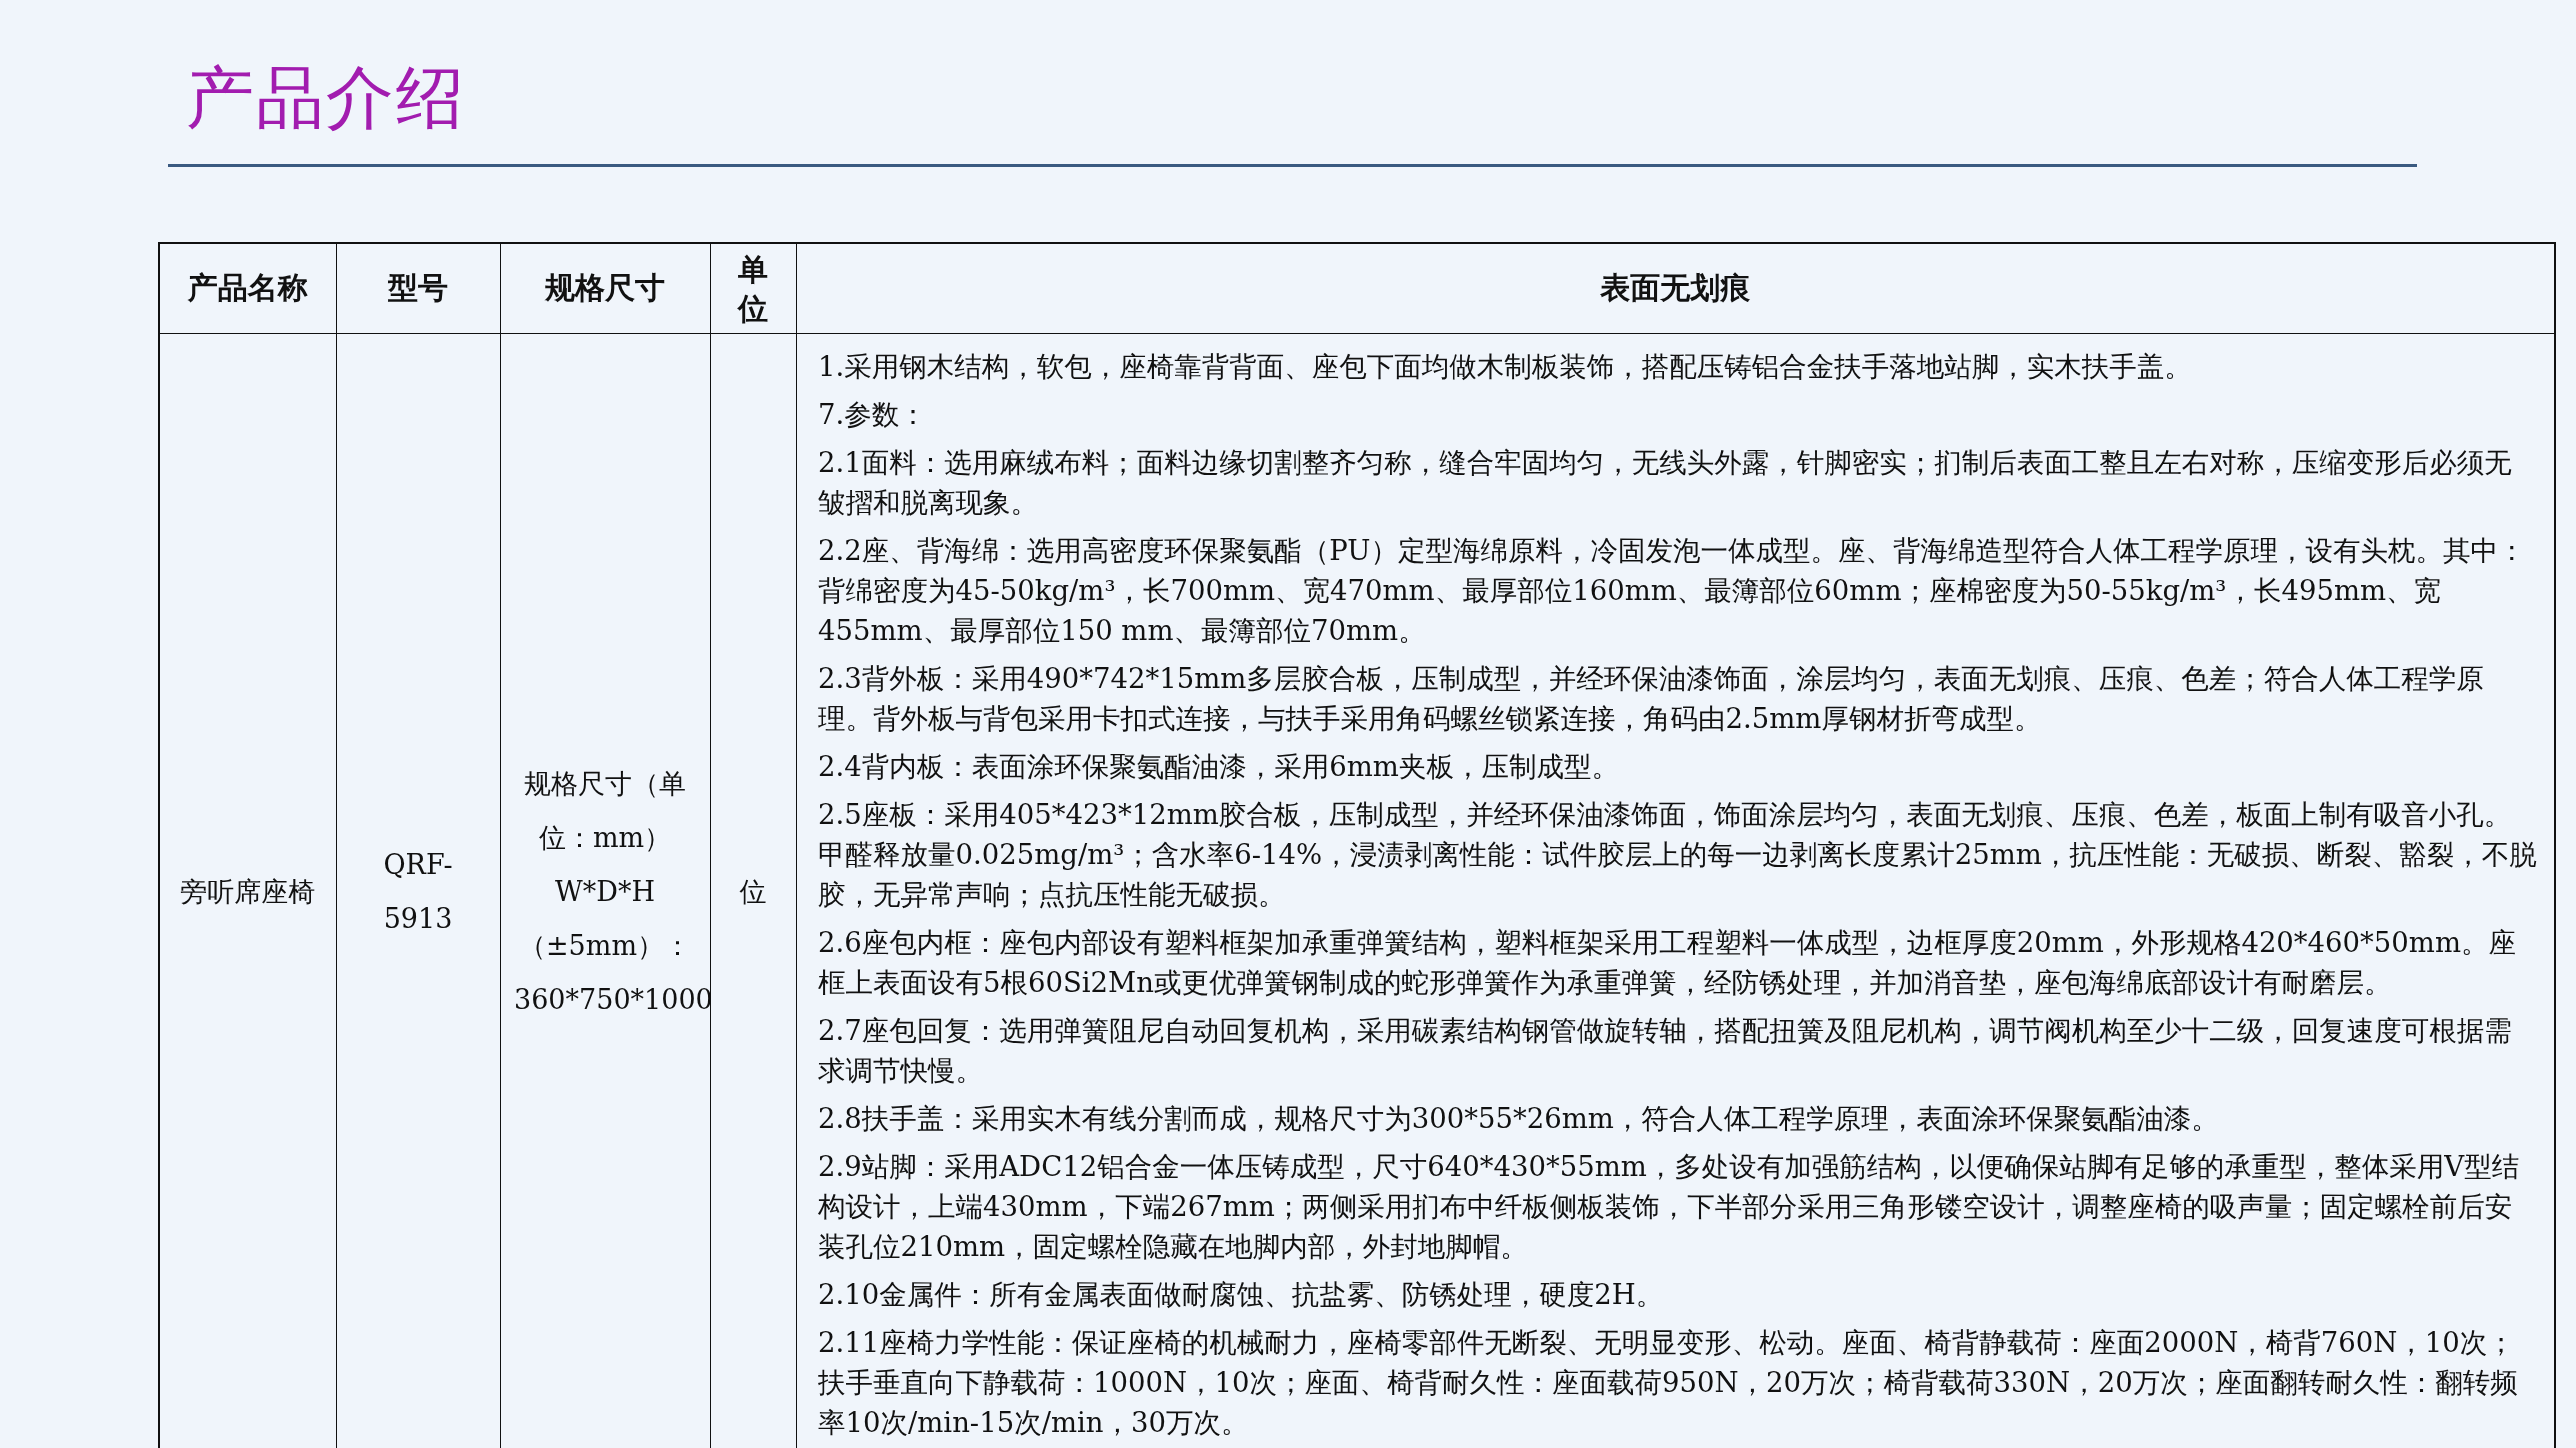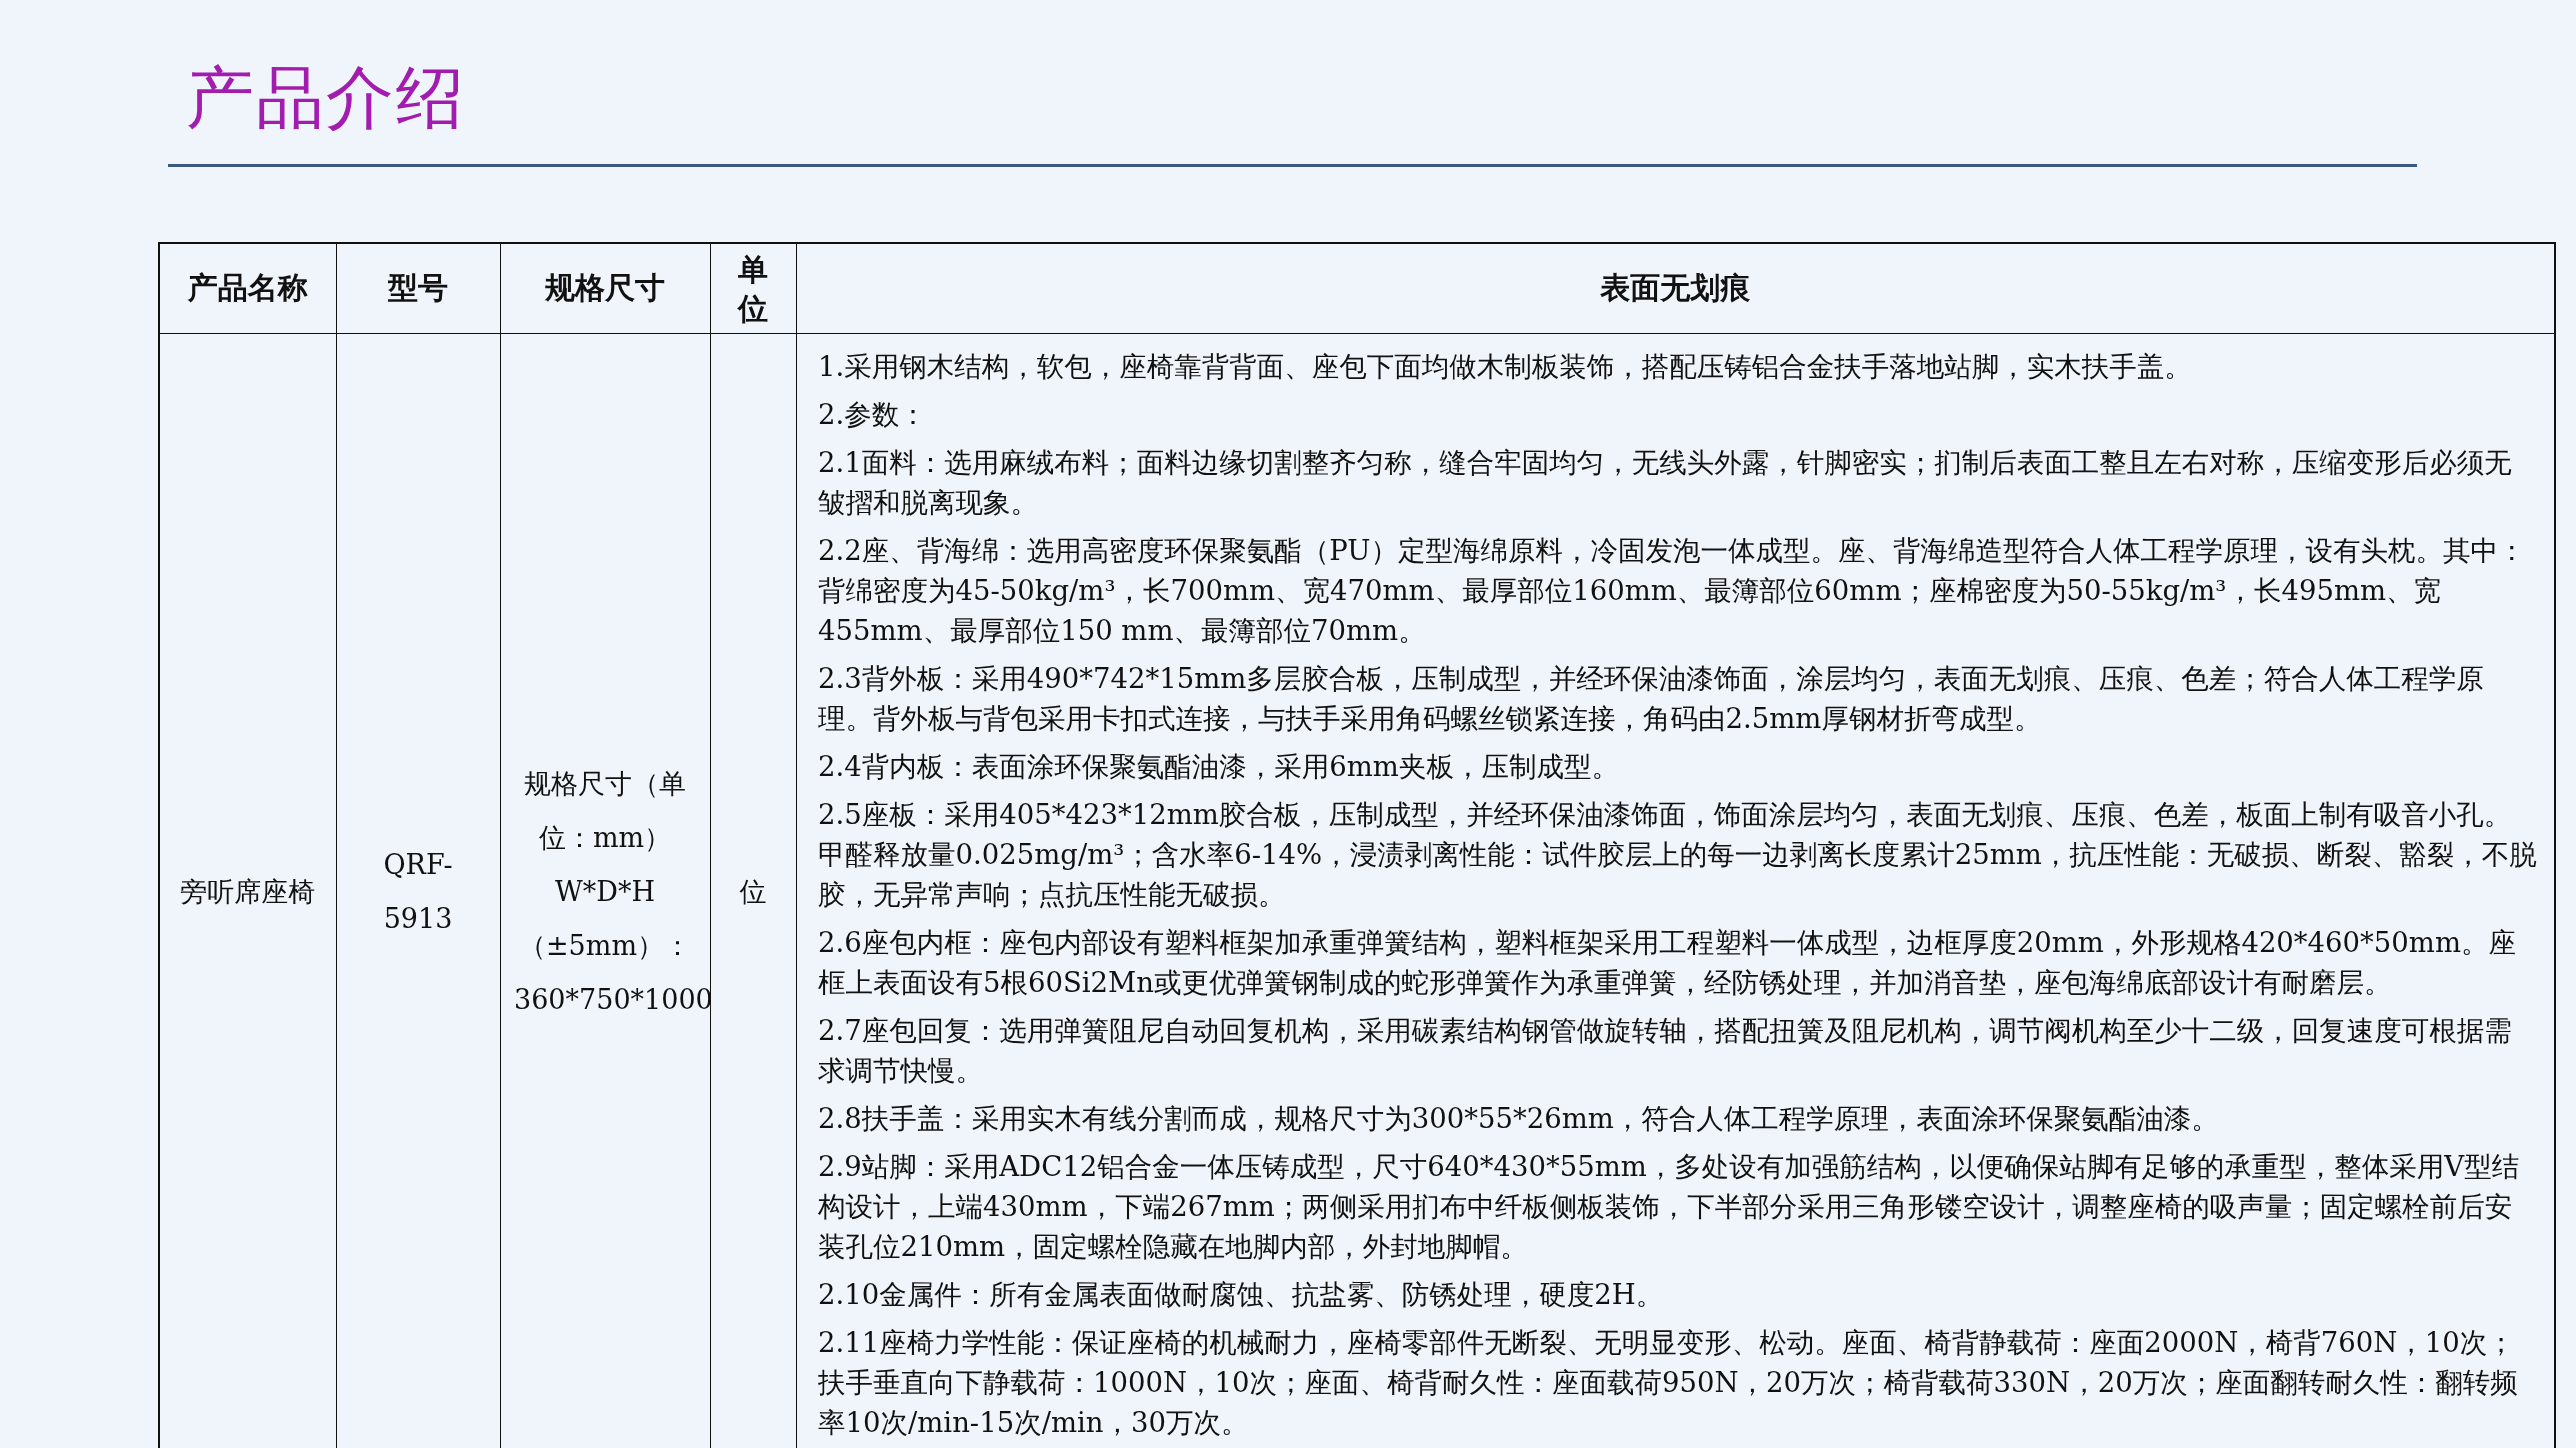--- a/index.html
+++ b/index.html
@@ -61,21 +61,21 @@
       <td class="c">
         <div>规格尺寸（单</div>
         <div>位：mm）</div>
         <div>W*D*H</div>
         <div>（±5mm）：</div>
         <div>360*750*1000</div>
       </td>
       <td class="c">位</td>
       <td class="desc">
         <p>1.采用钢木结构，软包，座椅靠背背面、座包下面均做木制板装饰，搭配压铸铝合金扶手落地站脚，实木扶手盖。</p>
-        <p>2.参数：</p>
+        <p>7.参数：</p>
         <p>2.1面料：选用麻绒布料；面料边缘切割整齐匀称，缝合牢固均匀，无线头外露，针脚密实；扪制后表面工整且左右对称，压缩变形后必须无皱摺和脱离现象。</p>
         <p>2.2座、背海绵：选用高密度环保聚氨酯（PU）定型海绵原料，冷固发泡一体成型。座、背海绵造型符合人体工程学原理，设有头枕。其中：背绵密度为45-50kg/m³，长700mm、宽470mm、最厚部位160mm、最簿部位60mm；座棉密度为50-55kg/m³，长495mm、宽455mm、最厚部位150 mm、最簿部位70mm。</p>
         <p>2.3背外板：采用490*742*15mm多层胶合板，压制成型，并经环保油漆饰面，涂层均匀，表面无划痕、压痕、色差；符合人体工程学原理。背外板与背包采用卡扣式连接，与扶手采用角码螺丝锁紧连接，角码由2.5mm厚钢材折弯成型。</p>
         <p>2.4背内板：表面涂环保聚氨酯油漆，采用6mm夹板，压制成型。</p>
         <p>2.5座板：采用405*423*12mm胶合板，压制成型，并经环保油漆饰面，饰面涂层均匀，表面无划痕、压痕、色差，板面上制有吸音小孔。甲醛释放量0.025mg/m³；含水率6-14%，浸渍剥离性能：试件胶层上的每一边剥离长度累计25mm，抗压性能：无破损、断裂、豁裂，不脱胶，无异常声响；点抗压性能无破损。</p>
         <p>2.6座包内框：座包内部设有塑料框架加承重弹簧结构，塑料框架采用工程塑料一体成型，边框厚度20mm，外形规格420*460*50mm。座框上表面设有5根60Si2Mn或更优弹簧钢制成的蛇形弹簧作为承重弹簧，经防锈处理，并加消音垫，座包海绵底部设计有耐磨层。</p>
         <p>2.7座包回复：选用弹簧阻尼自动回复机构，采用碳素结构钢管做旋转轴，搭配扭簧及阻尼机构，调节阀机构至少十二级，回复速度可根据需求调节快慢。</p>
         <p>2.8扶手盖：采用实木有线分割而成，规格尺寸为300*55*26mm，符合人体工程学原理，表面涂环保聚氨酯油漆。</p>
         <p>2.9站脚：采用ADC12铝合金一体压铸成型，尺寸640*430*55mm，多处设有加强筋结构，以便确保站脚有足够的承重型，整体采用V型结构设计，上端430mm，下端267mm；两侧采用扪布中纤板侧板装饰，下半部分采用三角形镂空设计，调整座椅的吸声量；固定螺栓前后安装孔位210mm，固定螺栓隐藏在地脚内部，外封地脚帽。</p>
         <p>2.10金属件：所有金属表面做耐腐蚀、抗盐雾、防锈处理，硬度2H。</p>

